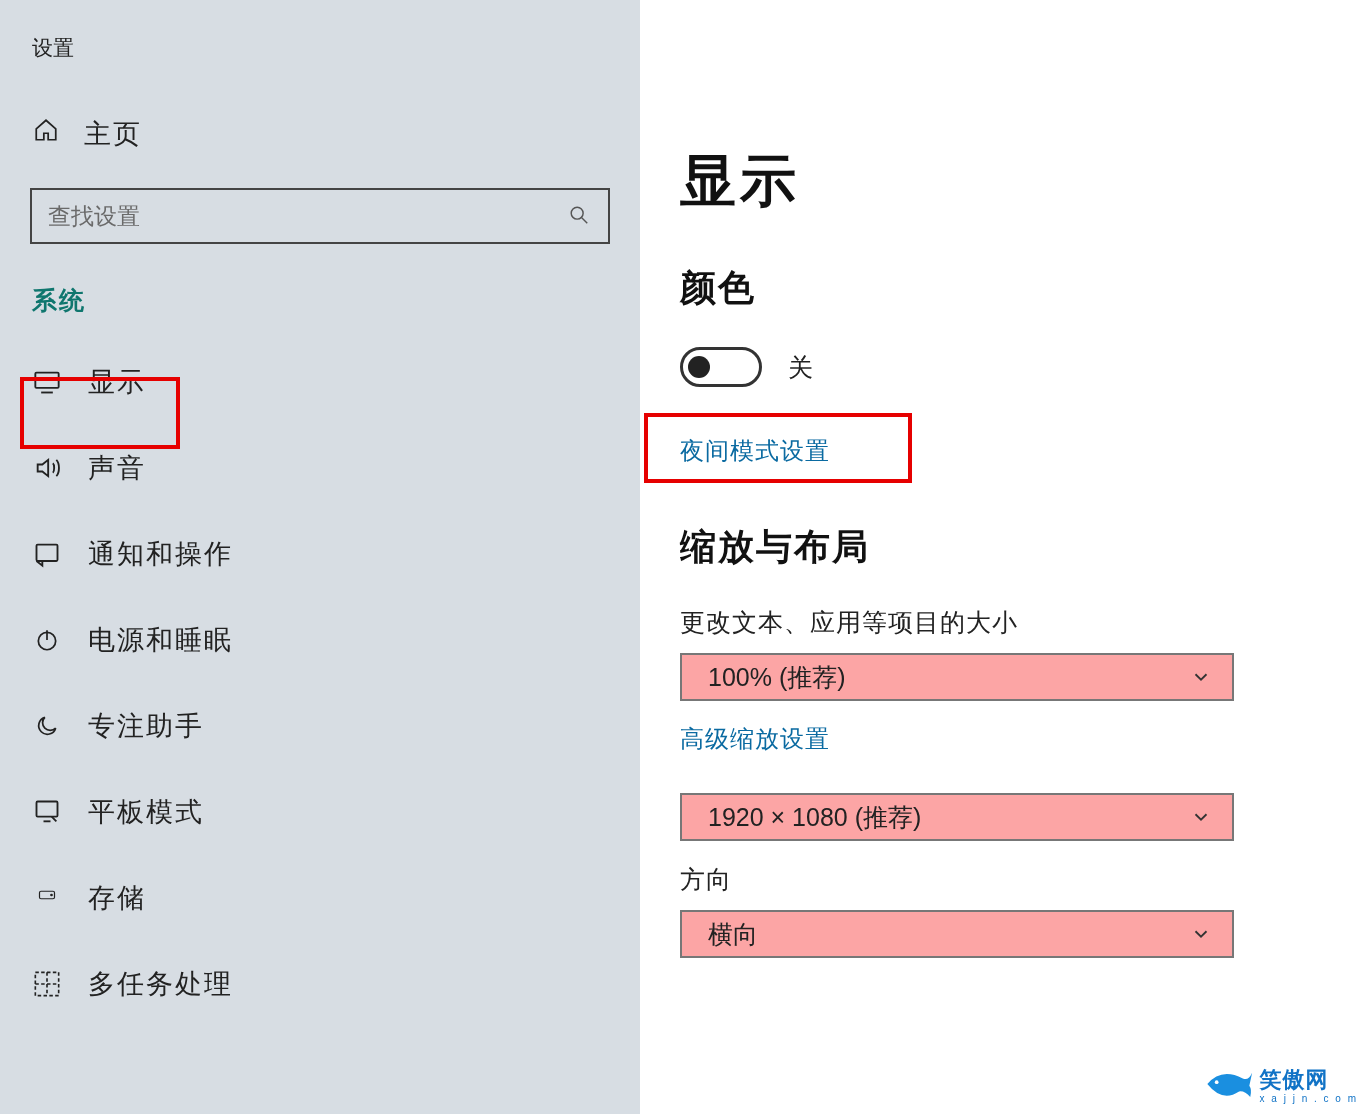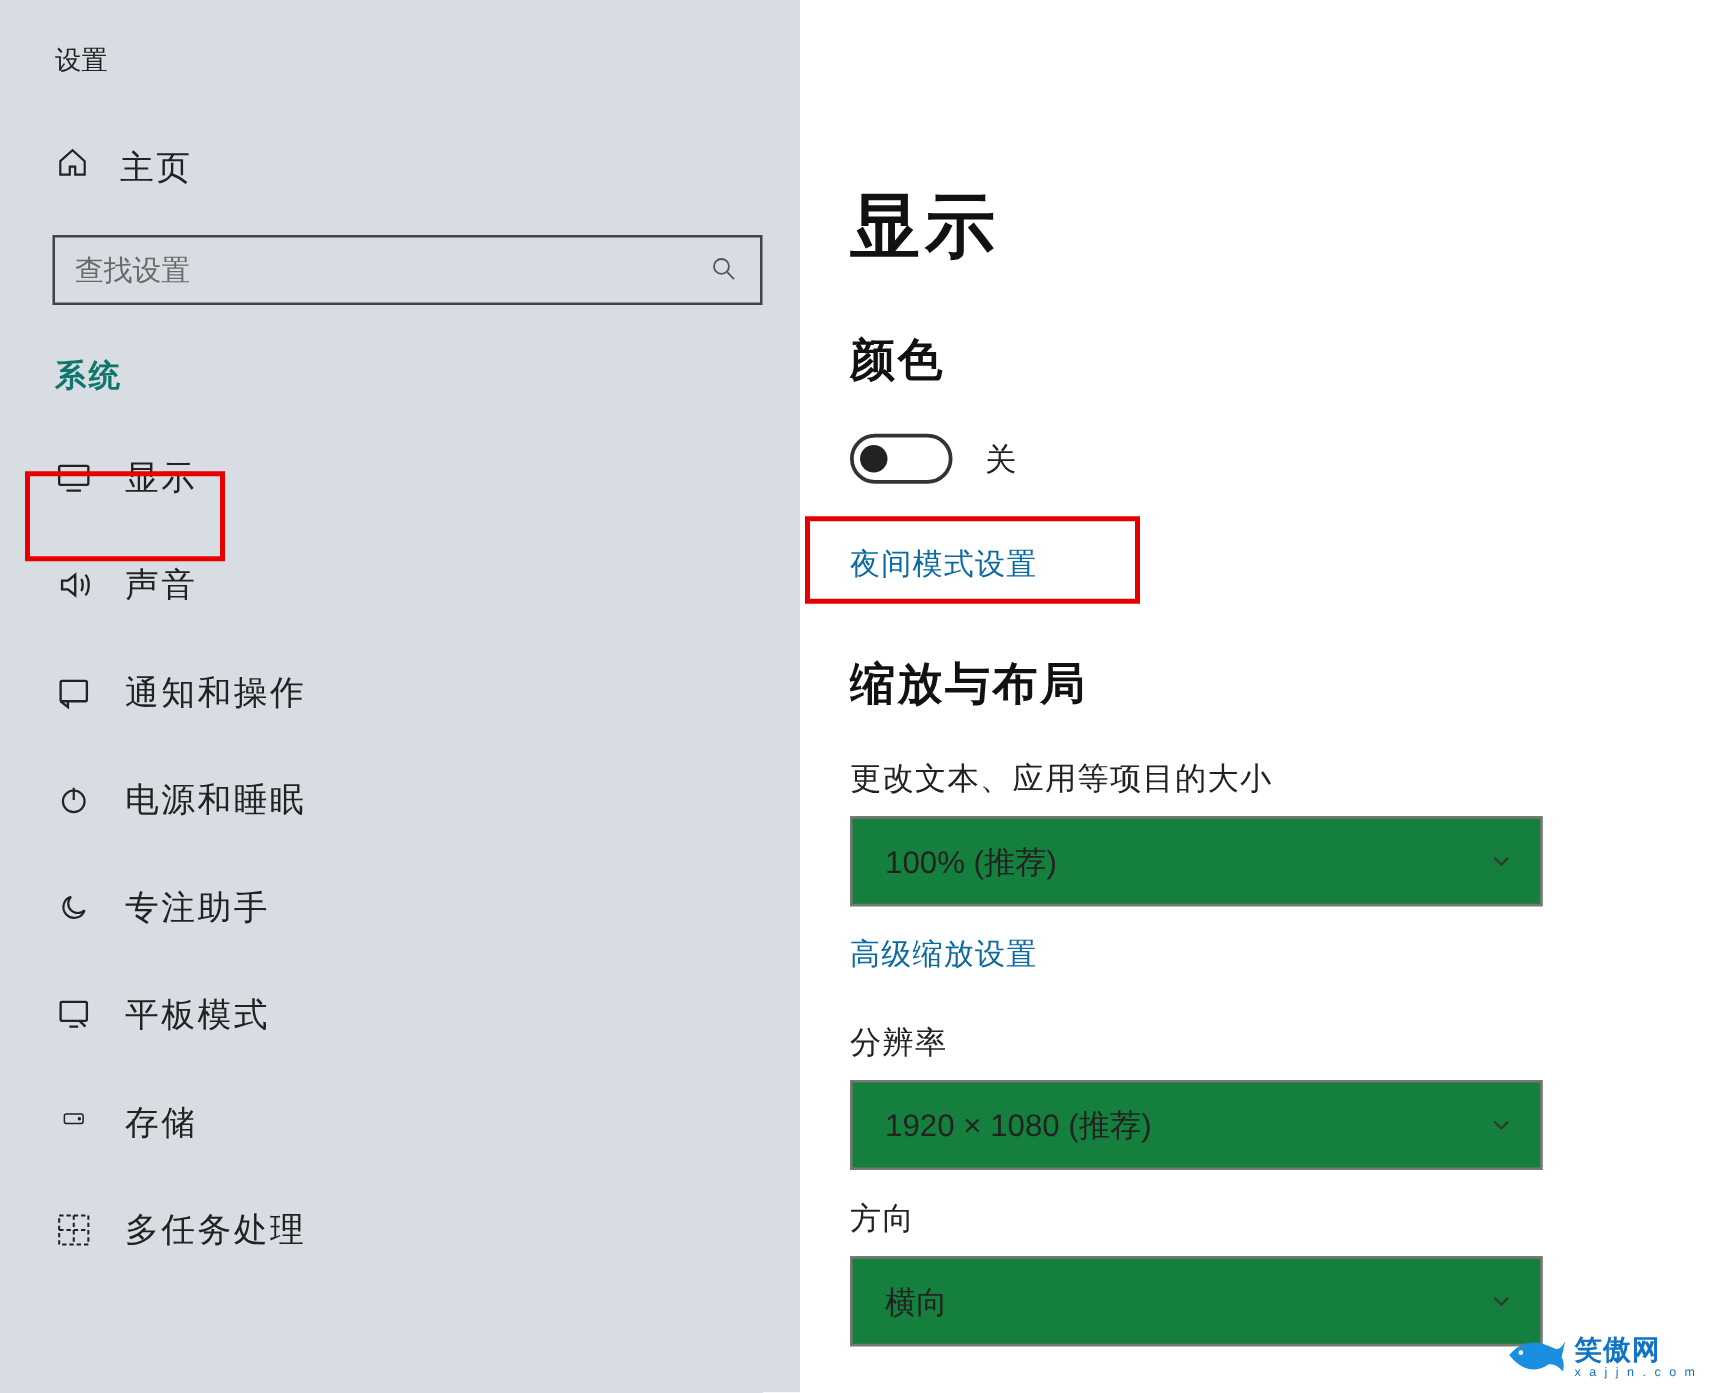--- a/index.html
+++ b/index.html
@@ -1,19 +1,19 @@
 <!DOCTYPE html>
 <html><head>
 <meta charset="utf-8">
 <style>
   * { box-sizing: border-box; margin: 0; padding: 0; }
   html, body { width: 1372px; height: 1114px; overflow: hidden; font-family: "Microsoft YaHei", "Segoe UI", sans-serif; background: #fff; }
   .app { display: flex; width: 100%; height: 100%; }
   .topbar { position: absolute; top: 0; left: 0; right: 0; height: 6px; background: #0050a5; }
-  .sidebar { width: 640px; height: 100%; background: #d7dde3; padding-top: 14px; position: relative; padding-left: 12px; }
+  .sidebar { width: 640px; height: 100%; background: #d7dde3; padding-top: 14px; position: relative; }
   .main { flex: 1; height: 100%; background: #ffffff; padding: 44px 0 0 0; position: relative; }
 
   .app-title { font-size: 21px; color: #222; padding: 20px 0 44px 32px; font-weight: 400; }
 
   .home-row { display: flex; padding: 10px 0 10px 32px; cursor: pointer; }
   .home-row .icon { width: 28px; height: 28px; display: inline-flex; align-items: center; justify-content: center; margin-right: 24px; }
   .home-row .label { font-size: 27px; color: #222; letter-spacing: 2px; }
 
   .search-wrap { margin: 26px 30px 30px 30px; }
   .search-box { width: 100%; height: 56px; border: 2px solid #444; background: #d7dde3; display: flex; align-items: center; padding: 0 16px; }
@@ -35,21 +35,21 @@
   .h2 { font-size: 36px; font-weight: 600; color: #111; letter-spacing: 2px; margin-bottom: 34px; }
   .field-label { font-size: 25px; color: #222; margin-bottom: 14px; letter-spacing: 1px; }
 
   .toggle-row { display: flex; align-items: center; margin-bottom: 26px; }
   .toggle { width: 82px; height: 40px; border: 3px solid #333; border-radius: 20px; position: relative; background: #fff; cursor: pointer; }
   .toggle .knob { position: absolute; left: 5px; top: 50%; transform: translateY(-50%); width: 22px; height: 22px; background: #222; border-radius: 50%; }
   .toggle-state { font-size: 25px; color: #222; margin-left: 26px; }
 
   .link { font-size: 24px; color: #0a6aa1; cursor: pointer; letter-spacing: 1px; display: inline-block; }
 
-  .select { width: 554px; height: 72px; border: 2px solid #777; background: #15803d; display: flex; align-items: center; justify-content: space-between; padding: 0 20px 0 26px; cursor: pointer; margin-bottom: 22px; }
+  .select { width: 554px; height: 48px; border: 2px solid #777; background: #fca5a5; display: flex; align-items: center; justify-content: space-between; padding: 0 20px 0 26px; cursor: pointer; margin-bottom: 22px; }
   .select .value { font-size: 25px; color: #222; }
   .select .chev { width: 22px; height: 22px; color: #333; }
 
   .watermark { position: absolute; right: 14px; bottom: 10px; display: flex; align-items: center; }
   .watermark .fish { width: 56px; height: 40px; margin-right: 6px; }
   .watermark .wm-text { font-size: 22px; color: #1173c6; font-weight: 700; letter-spacing: 1px; }
   .watermark .wm-sub { font-size: 10px; color: #1173c6; letter-spacing: 2px; display: block; margin-top: -2px; }
 
   svg { display: block; }
 </style>
@@ -194,21 +194,20 @@
         <span class="chev">
           <svg viewBox="0 0 24 24" width="22" height="22" fill="none" stroke="#333" stroke-width="2">
               <path d="M6 9l6 6 6-6"></path>
             </svg>
         </span>
       </div>
 
       <span class="link">高级缩放设置</span>
 
       <div style="height:38px"></div>
-      <div class="field-label">分辨率</div>
       <div class="select">
         <span class="value">1920 × 1080 (推荐)</span>
         <span class="chev">
           <svg viewBox="0 0 24 24" width="22" height="22" fill="none" stroke="#333" stroke-width="2">
               <path d="M6 9l6 6 6-6"></path>
             </svg>
         </span>
       </div>
 
       <div class="field-label">方向</div>

